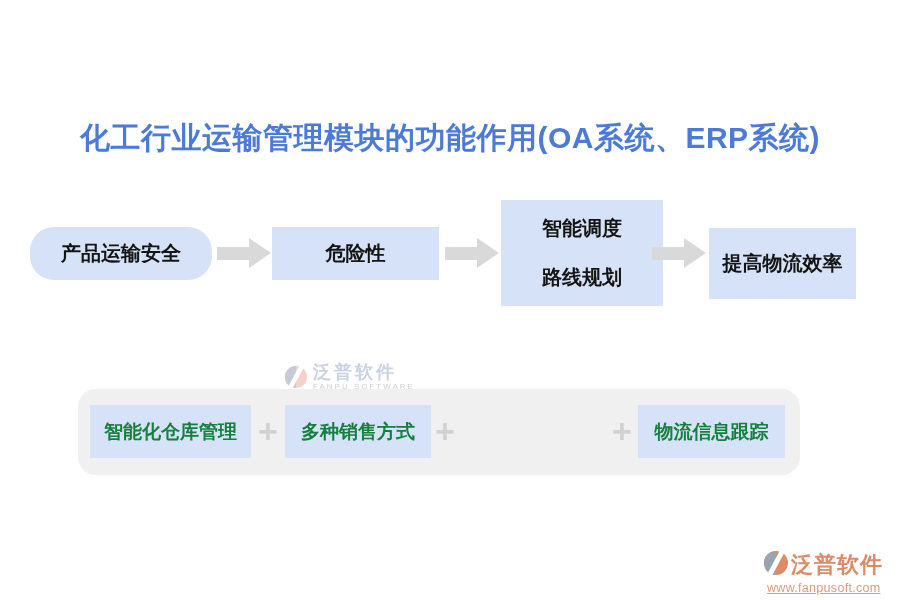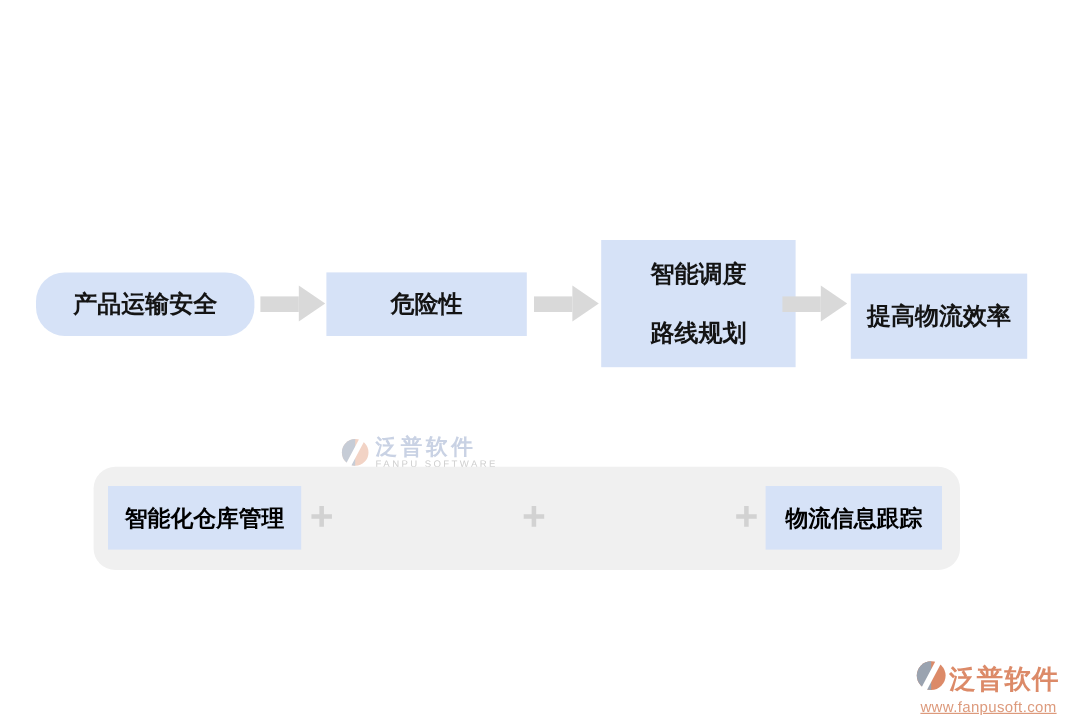--- a/index.html
+++ b/index.html
@@ -57,21 +57,21 @@
     left: 78px; top: 389px;
     width: 722px; height: 86px;
     background: #f0f0f0;
     border-radius: 18px;
   }
   .bitem {
     position: absolute;
     top: 405px; height: 53px;
     background: #d6e2f7;
     display: flex; align-items: center; justify-content: center;
-    font-size: 19px; font-weight: 600; color: #000000;
+    font-size: 19px; font-weight: 600; color: #15803d;
     white-space: nowrap;
   }
   .b1 { left: 90px;  width: 161px; }
   .b2 { left: 285px; width: 146px; }
   .b3 { left: 462px; width: 145px; }
   .b4 { left: 638px; width: 147px; }
   .plus {
     position: absolute;
     top: 414px;
     width: 34px;
@@ -114,20 +114,21 @@
     letter-spacing: 0.3px; margin-top: 1px; margin-left: 4px;
     white-space: nowrap;
     text-decoration: underline;
   }
 </style>
 </head>
 <body>
 
 <div class="canvas">
 
+  <div class="title">化工行业运输管理模块的功能作用(OA系统、ERP系统)</div>
 
   <div class="node node1">
     <span>产品运输安全</span>
   </div>
 
   <div class="arrow arrow1">
     <div class="shaft"></div>
     <div class="head"></div>
   </div>
 
@@ -168,20 +169,23 @@
     </span>
   </div>
 
   <div class="tray"></div>
 
   <div class="bitem b1">
     <span>智能化仓库管理</span>
   </div>
   <div class="plus p1">+</div>
 
+  <div class="bitem b2">
+    <span>多种销售方式</span>
+  </div>
   <div class="plus p2">+</div>
 
   <div class="plus p3">+</div>
 
   <div class="bitem b4">
     <span>物流信息跟踪</span>
   </div>
 
   <div class="wm-corner">
     <div class="wm-corner-row">

